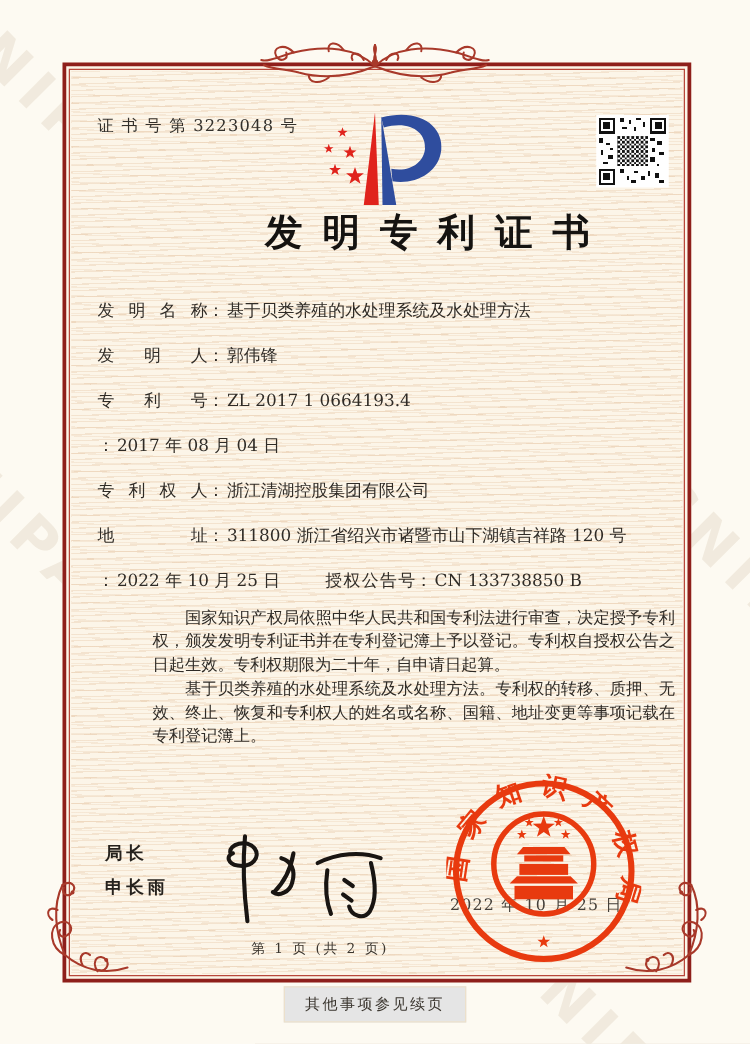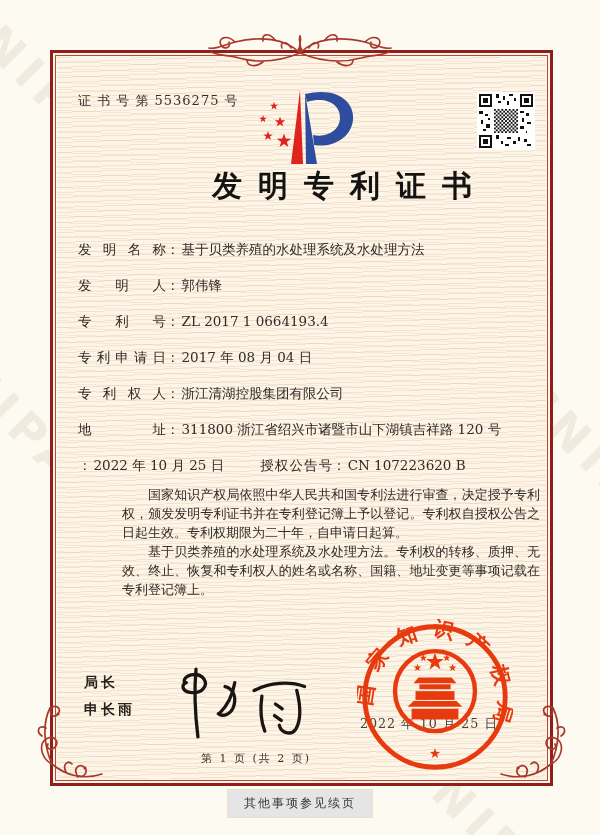--- a/index.html
+++ b/index.html
@@ -101,21 +101,21 @@
       <path d="M30,60 C18,54 16,38 26,34 C34,31 38,40 32,44 C28,47 24,44 26,40"></path>
       <path d="M30,60 C44,72 62,76 80,70"></path>
       <path d="M56,73 C50,64 58,58 63,64 C66,68 62,74 57,72"></path>
       <path d="M24,24 C16,20 14,28 20,32"></path>
       <path d="M44,68 C40,60 46,56 50,60"></path>
     </g>
     <circle cx="36" cy="10" r="1.6" fill="#a8392a"></circle>
     <circle cx="63" cy="64" r="1.6" fill="#a8392a"></circle>
   </svg>
 
-  <div class="cert-no">证 书 号 第 5536275 号</div>
+  <div class="cert-no">证 书 号 第 3223048 号</div>
 
   <svg class="logo" width="120" height="82" viewBox="0 0 120 82">
     <defs>
       <polygon id="st" points="0,-10 2.35,-3.24 9.51,-3.09 3.8,1.24 5.88,8.09 0,4 -5.88,8.09 -3.8,1.24 -9.51,-3.09 -2.35,-3.24"></polygon>
     </defs>
     <path d="M62,8 C94,0 112,16 110,34 C108,53 88,62 71,59 L70,49 C85,52 96,44 97,33 C98,19 84,10 64,16 Z" fill="#2f4d9e"></path>
     <polygon points="62,7 63,78 74,78" fill="#2f4d9e"></polygon>
     <polygon points="57,4 48,78 60,78" fill="#e0231c"></polygon>
     <use href="#st" transform="translate(31,20) scale(0.42)" fill="#e0231c"></use>
     <use href="#st" transform="translate(20,33) scale(0.40)" fill="#e0231c"></use>
@@ -181,41 +181,40 @@
       <span class="flabel">发明人</span>
         <span class="fcolon">：</span>
       <span class="fvalue">郭伟锋</span>
     </div>
     <div class="frow">
       <span class="flabel">专利号</span>
         <span class="fcolon">：</span>
       <span class="fvalue">ZL 2017 1 0664193.4</span>
     </div>
     <div class="frow">
-      <span class="flabel">专利申请日</span>
         <span class="fcolon">：</span>
       <span class="fvalue">2017 年 08 月 04 日</span>
     </div>
     <div class="frow">
       <span class="flabel">专利权人</span>
         <span class="fcolon">：</span>
       <span class="fvalue">浙江清湖控股集团有限公司</span>
     </div>
     <div class="frow">
       <span class="flabel">地址</span>
         <span class="fcolon">：</span>
       <span class="fvalue">311800 浙江省绍兴市诸暨市山下湖镇吉祥路 120 号</span>
     </div>
     <div class="frow">
         <span class="fcolon">：</span>
       <span class="fvalue">2022 年 10 月 25 日</span>
       <span class="grant-pair">
         <span class="flabel" style="width:72px;">授权公告号</span>
           <span class="fcolon">：</span>
-        <span class="fvalue">CN 107223620 B</span>
+        <span class="fvalue">CN 133738850 B</span>
       </span>
     </div>
   </div>
 
   <div class="body-text">
     <p>国家知识产权局依照中华人民共和国专利法进行审查，决定授予专利权，颁发发明专利证书并在专利登记簿上予以登记。专利权自授权公告之日起生效。专利权期限为二十年，自申请日起算。</p>
     <p>基于贝类养殖的水处理系统及水处理方法。专利权的转移、质押、无效、终止、恢复和专利权人的姓名或名称、国籍、地址变更等事项记载在专利登记簿上。</p>
   </div>
 
   <div class="officer">

